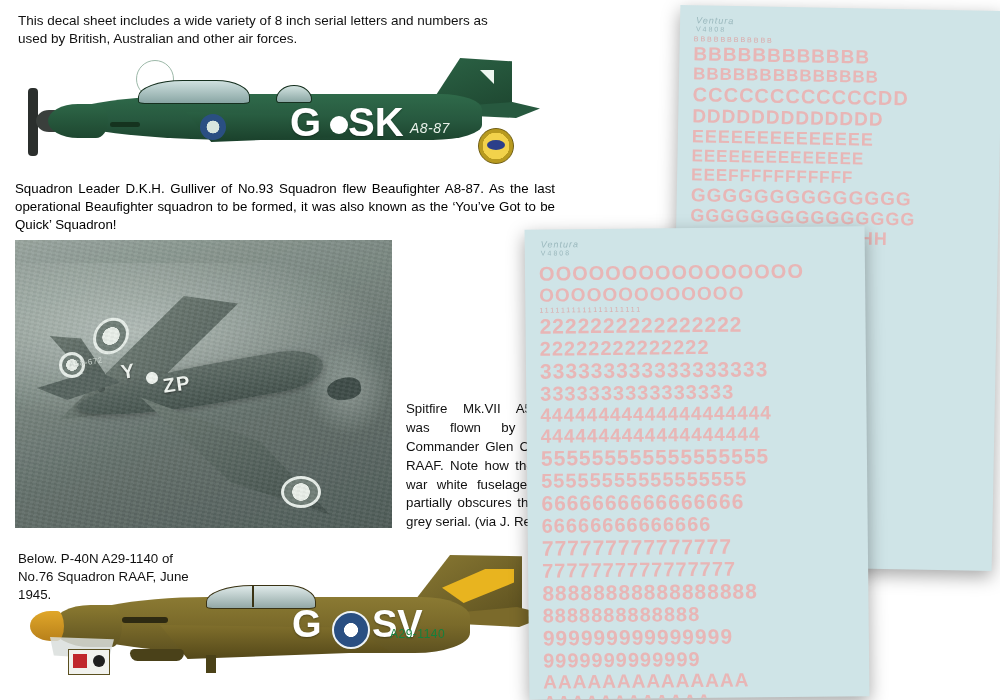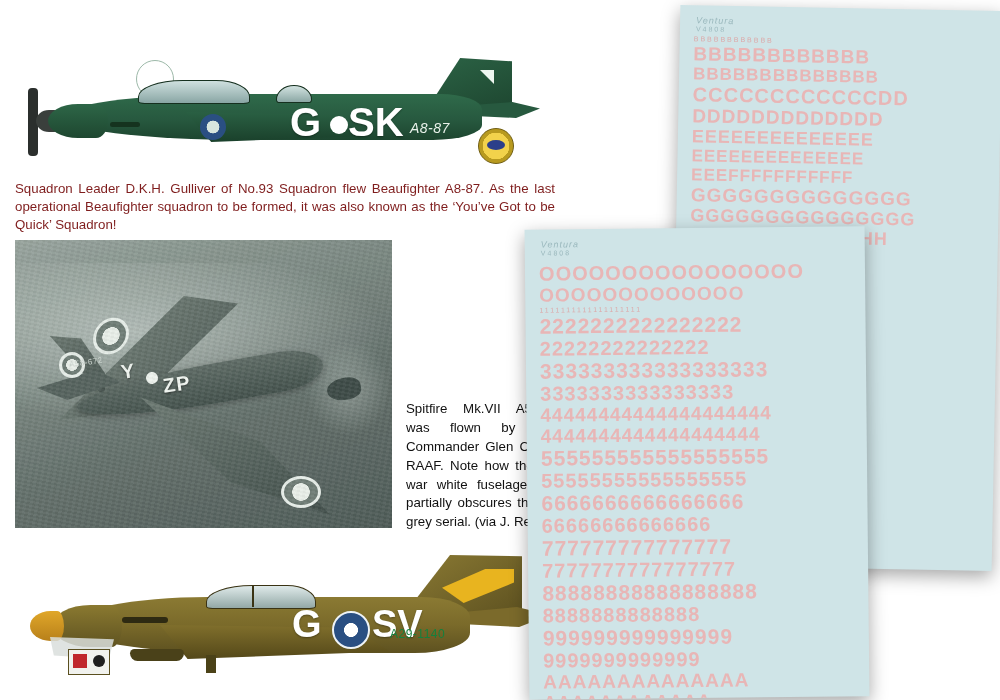--- a/index.html
+++ b/index.html
@@ -13,21 +13,21 @@
   }
   .page{position:relative;width:1000px;height:700px;}
 
   
   .intro{
     position:absolute;left:18px;top:12px;width:470px;
     font-size:13.5px;line-height:1.32;color:#111;
   }
   .caption-beau{
     position:absolute;left:15px;top:180px;width:540px;
-    font-size:13.3px;line-height:1.35;text-align:justify;color:#7f1d1d;
+    font-size:13.3px;line-height:1.35;text-align:justify;color:#000000;
   }
   .caption-spit{
     position:absolute;left:406px;top:400px;width:160px;
     font-size:13.3px;line-height:1.42;text-align:justify;color:#111;
   }
   .caption-p40{
     position:absolute;left:18px;top:550px;width:190px;
     font-size:13.3px;line-height:1.35;color:#111;
   }
 
@@ -323,20 +323,21 @@
   .sheet-back .cols{position:absolute;left:14px;top:30px;width:300px;}
   .sheet-front .cols{position:absolute;left:14px;top:34px;width:318px;}
   .rowwrap{margin-bottom:2px;}
   .tinyrow{font-size:7px;color:#dca8a8;letter-spacing:2px;white-space:nowrap;}
 </style>
 </head>
 <body>
 
 <div class="page">
 
+  <div class="intro">This decal sheet includes a wide variety of 8 inch serial letters and numbers as used by British, Australian and other air forces.</div>
 
   <div class="beau">
     <div class="prop"></div>
     <div class="spinner"></div>
     <div class="tailfin"></div>
     <div class="tailplane"></div>
     <div class="fuse"></div>
     <div class="nose"></div>
     <div class="wing"></div>
     <div class="circle-line"></div>
@@ -369,20 +370,21 @@
     <div class="roundel rd3"></div>
     <div class="sp-serial">A58-672</div>
     <div class="sp-code sp-y">Y</div>
     <div class="sp-dot"></div>
     <div class="sp-code sp-zp">ZP</div>
     <div class="grain"></div>
   </div>
 
   <div class="caption-spit">Spitfire Mk.VII A58-672 was flown by Wing Commander Glen Cooper, RAAF. Note how the late-war white fuselage band partially obscures the light grey serial. (via J. Regan)</div>
 
+  <div class="caption-p40">Below. P-40N A29-1140 of No.76 Squadron RAAF, June 1945.</div>
 
   <div class="p40">
     <div class="tailfin"></div>
     <div class="fin-yellow"></div>
     <div class="tailplane"></div>
     <div class="fuse"></div>
     <div class="nose"></div>
     <div class="spinner"></div>
     <div class="shark"></div>
     <div class="wing"></div>

